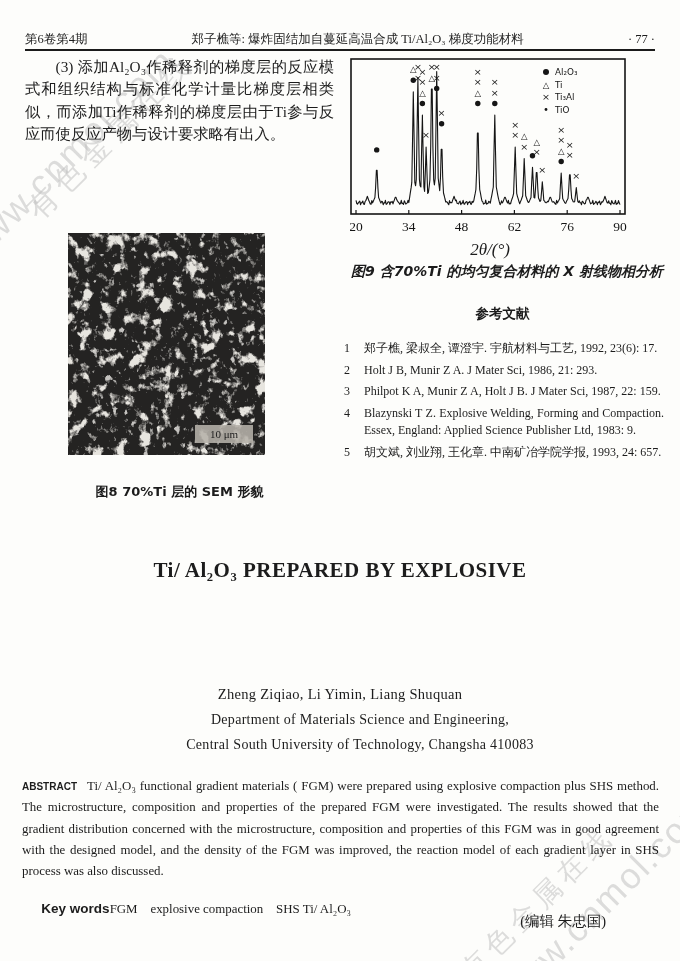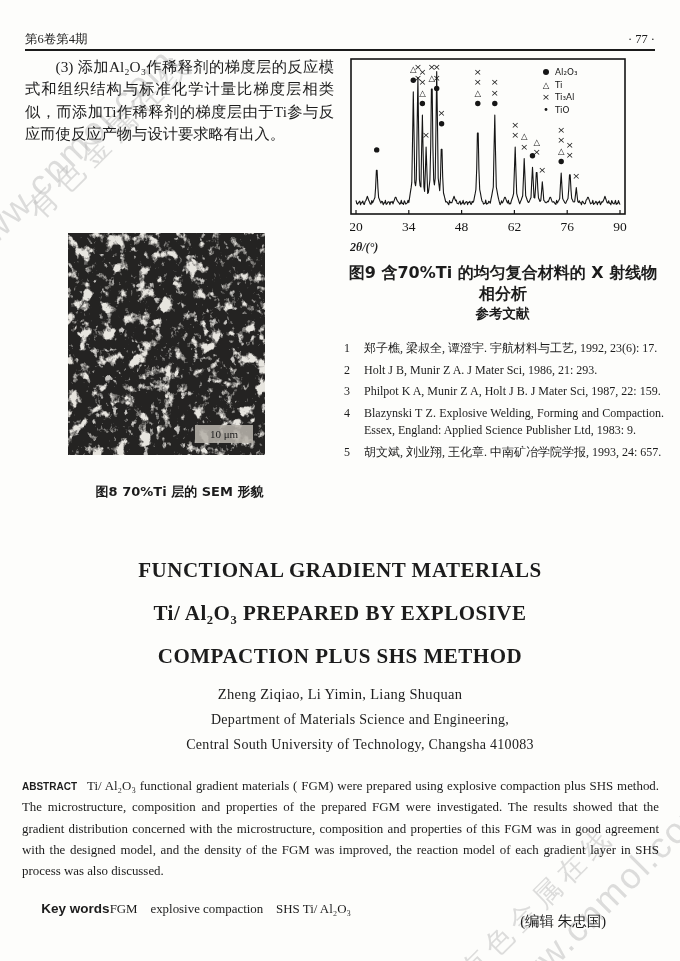--- a/index.html
+++ b/index.html
@@ -19,25 +19,25 @@
            font-size:15.3px; line-height:22.4px; text-align:justify;}
   .leftcol p{margin:0;}
   .leftcol p.indent{text-indent:2em;}
   
   .semwrap{position:absolute; left:68px; top:233px; width:197px; height:222px;}
   .fig8cap{position:absolute; left:25px; top:483px; width:309px; text-align:center;
            font-size:13px; font-weight:600;
            font-family:"DejaVu Sans","Liberation Sans",sans-serif;}
   
   .chartblock{position:absolute; left:350px; top:58px; width:280px;}
-  .chart-xlabel{width:280px; font-size:12px; font-style:italic;
-                margin-top:-2px;font-weight:bold;}
-  .fig9cap{position:absolute; left:343px; top:263px; width:320px; text-align:center;
-           font-size:16px; font-weight:600;
-           font-family:"DejaVu Sans","Liberation Sans",sans-serif;}
+  .chart-xlabel{width:280px; text-align:center; font-size:17px; font-style:italic;
+                margin-top:-2px;}
+  .fig9cap{position:absolute; left:343px; top:263px; width:320px; text-align:right;
+           font-size:14px; font-weight:600;
+           font-family:"DejaVu Sans","Liberation Sans",sans-serif;font-style:italic;}
   .refs-heading{position:absolute; left:345px; top:305px; width:315px; text-align:center;
            font-size:13.5px; font-weight:700;
            font-family:"DejaVu Sans","Liberation Sans",sans-serif;}
   .refs{position:absolute; left:344px; top:340px; width:320px;}
   .ref-row{display:flex; gap:7px; margin-bottom:4px; font-size:12px;
            line-height:17.5px; text-align:justify;}
   .ref-num{width:13px; flex:none;}
   .ref-text{flex:1;}
   
   .etitle{position:absolute; left:0; top:549px; width:680px; text-align:center;
@@ -74,20 +74,21 @@
 
   <div class="wm wm-cn1">有色金属在线</div>
   <div class="wm wm-en1">www.cnmol.com</div>
   <div class="wm wm-cn2">有色金属在线</div>
   <div class="wm wm-en2">www.cnmol.com</div>
 
   <div class="content">
 
     <div class="hdr">
       <span>第6卷第4期</span>
+      <span class="mid">郑子樵等: 爆炸固结加自蔓延高温合成 Ti/Al₂O₃ 梯度功能材料</span>
       <span>· 77 ·</span>
     </div>
     <div class="hdr-rule"></div>
 
     <div class="leftcol">
       <p class="indent">(3) 添加Al₂O₃作稀释剂的梯度层的反应模式和组织结构与标准化学计量比梯度层相类似，而添加Ti作稀释剂的梯度层由于Ti参与反应而使反应产物与设计要求略有出入。</p>
     </div>
 
     <div class="semwrap">
       <svg width="197" height="222">
@@ -203,23 +204,21 @@
           <span class="ref-num">4</span>
           <span class="ref-text">Blazynski T Z. Explosive Welding, Forming and Compaction. Essex, England: Applied Science Publisher Ltd, 1983: 9.</span>
         </div>
         <div class="ref-row">
           <span class="ref-num">5</span>
           <span class="ref-text">胡文斌, 刘业翔, 王化章. 中南矿冶学院学报, 1993, 24: 657.</span>
         </div>
       </div>
 
     <div class="etitle">
-      <div>FUNCTIONAL GRADIENT MATERIALS</div>
       <div>Ti/ Al₂O₃ PREPARED BY EXPLOSIVE</div>
-      <div>COMPACTION PLUS SHS METHOD</div>
     </div>
     <div class="authors">Zheng Ziqiao,  Li Yimin,  Liang Shuquan</div>
     <div class="affil affil1">Department of Materials Science and Engineering,</div>
     <div class="affil affil2">Central South University of Technology,  Changsha 410083</div>
 
     <div class="abstract">
       <span class="lbl">ABSTRACT</span><span>Ti/ Al₂O₃ functional gradient materials ( FGM) were prepared using explosive compaction plus SHS method.  The microstructure,  composition and properties of the prepared FGM were investigated.  The results showed that the gradient distribution concerned with the microstructure,  composition and properties of this FGM was in good agreement with the designed model,  and the density of the FGM was improved,  the reaction model of each gradient layer in SHS process was also discussed.</span>
     </div>
 
     <div class="keywords">

